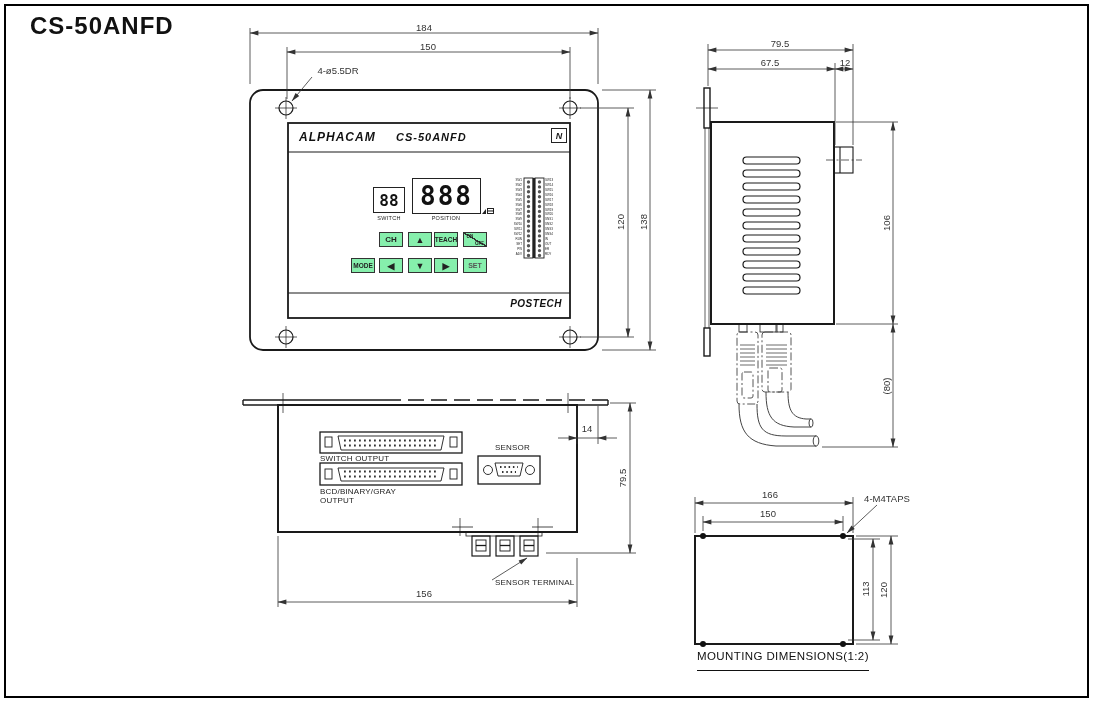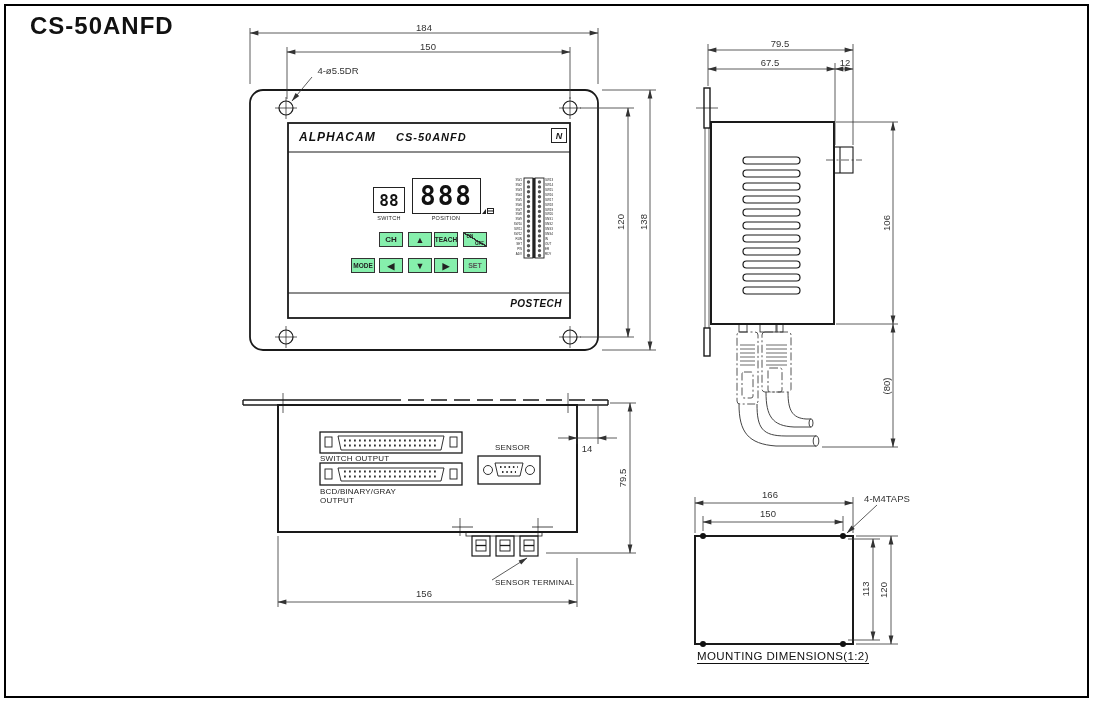--- a/index.html
+++ b/index.html
@@ -5,21 +5,21 @@
   html,body{margin:0;padding:0;background:#fff;}
   .page{position:relative;width:1093px;height:702px;background:#fff;overflow:hidden;
         font-family:"Liberation Sans",sans-serif;color:#1a1a1a;}
   .sheet-border{position:absolute;left:4px;top:4px;right:4px;bottom:4px;border:2px solid #000;}
   .title{position:absolute;left:30px;top:12px;font-size:24px;font-weight:bold;letter-spacing:1px;color:#111;}
   svg.lines{position:absolute;left:0;top:0;}
   .lbl{position:absolute;white-space:nowrap;color:#222;}
   .dim{position:absolute;transform:translate(-50%,-50%);font-size:9.5px;color:#333;white-space:nowrap;}
   .dim.v{transform:translate(-50%,-50%) rotate(-90deg);}
   .con-lbl{font-size:8px;letter-spacing:0.2px;color:#222;}
-  .caption{font-size:11.5px;letter-spacing:0.4px;color:#111;border-bottom:1.2px solid #111;padding-bottom:1px;text-align:right;}
+  .caption{font-size:11.5px;letter-spacing:0.4px;color:#111;border-bottom:1.2px solid #111;padding-bottom:8px;text-align:right;}
   
   .brand{font-style:italic;font-weight:bold;font-size:12px;letter-spacing:1px;color:#111;}
   .model{font-style:italic;font-weight:bold;font-size:11px;letter-spacing:1px;color:#111;}
   .logo-box{position:absolute;left:551px;top:128px;width:14px;height:13px;border:1.2px solid #222;
             display:flex;align-items:center;justify-content:center;font-style:italic;font-weight:bold;font-size:9px;}
   .footer-brand{position:absolute;left:500px;top:298px;width:62px;text-align:right;
             font-style:italic;font-weight:bold;font-size:10px;letter-spacing:0.5px;color:#111;}
   .disp{position:absolute;border:1.4px solid #222;background:#fff;display:flex;align-items:center;justify-content:center;
         font-family:"DejaVu Sans Mono",monospace;font-weight:bold;color:#111;box-sizing:border-box;}
   .disp-lab{position:absolute;transform:translate(-50%,0);font-size:5.5px;letter-spacing:0.3px;color:#222;}
@@ -353,21 +353,21 @@
   <span class="dim" style="left:845px;top:62px;">12</span>
   <span class="dim v" style="left:886px;top:223px;">106</span>
   <span class="dim v" style="left:886px;top:386px;">(80)</span>
 
   <span class="lbl con-lbl" style="left:320px;top:454px;">SWITCH OUTPUT</span>
   <span class="lbl con-lbl" style="left:320px;top:487px;">BCD/BINARY/GRAY</span>
   <span class="lbl con-lbl" style="left:320px;top:496px;">OUTPUT</span>
   <span class="lbl con-lbl" style="left:495px;top:443px;">SENSOR</span>
   <span class="lbl con-lbl" style="left:495px;top:578px;">SENSOR TERMINAL</span>
   <span class="dim" style="left:424px;top:593px;">156</span>
-  <span class="dim" style="left:587px;top:448px;">14</span>
+  <span class="dim" style="left:587px;top:428px;">14</span>
   <span class="dim v" style="left:622px;top:478px;">79.5</span>
 
   <span class="dim" style="left:770px;top:494px;">166</span>
   <span class="dim" style="left:768px;top:513px;">150</span>
   <span class="dim" style="left:887px;top:498px;">4-M4TAPS</span>
   <span class="dim v" style="left:865px;top:589px;">113</span>
   <span class="dim v" style="left:883px;top:590px;">120</span>
   <span class="lbl caption" style="left:697px;top:650px;">MOUNTING DIMENSIONS(1:2)</span>
 </div>
 

